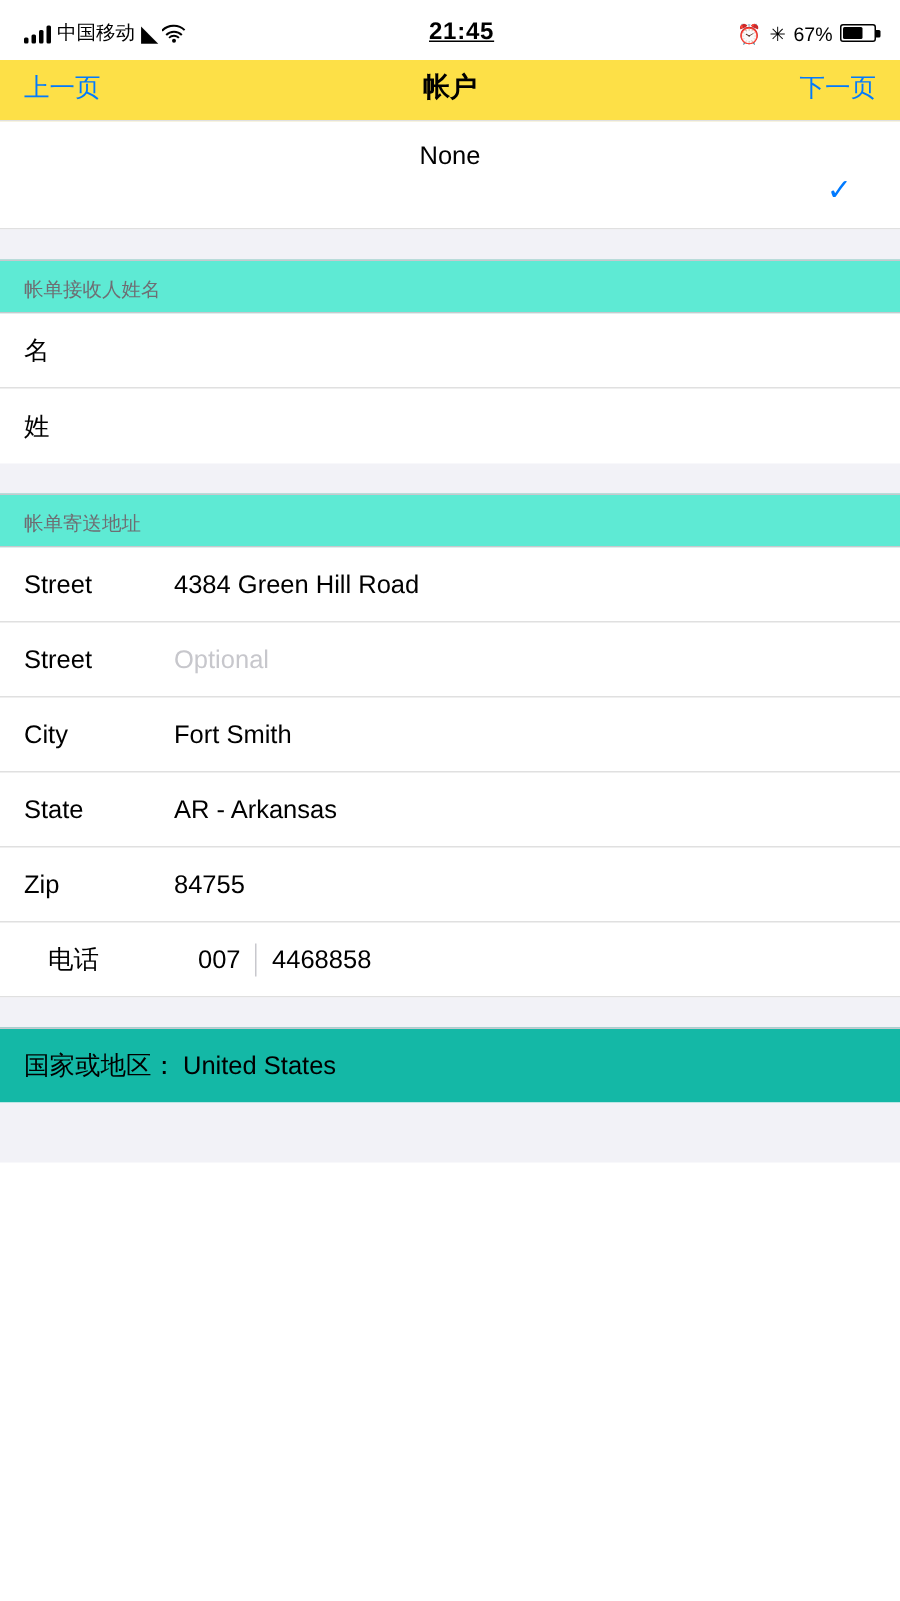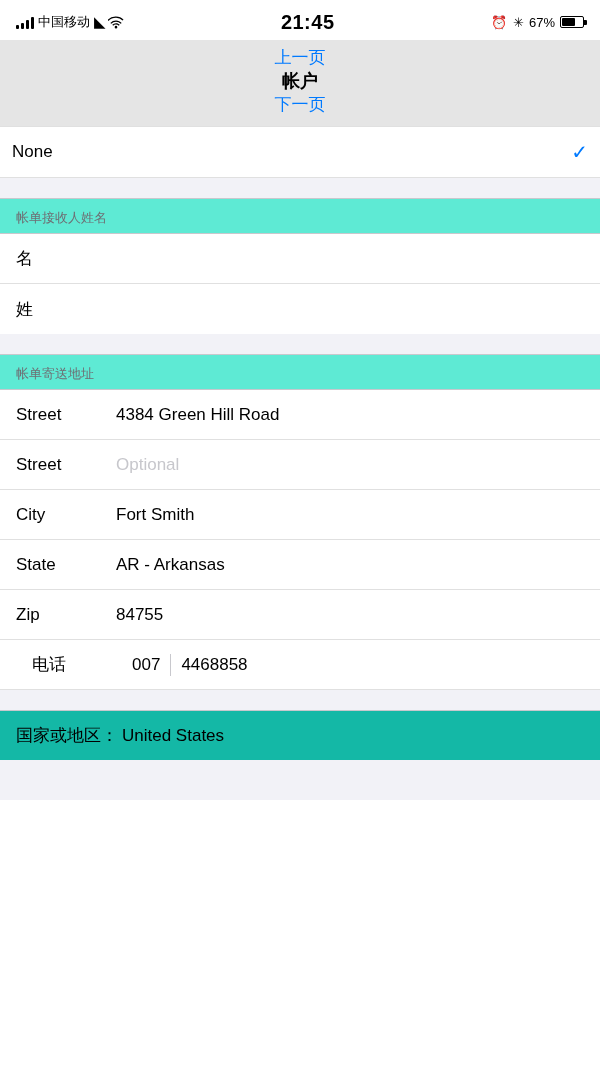--- a/index.html
+++ b/index.html
@@ -22,23 +22,24 @@
       height: 40px;
     }
     .status-bar-left {
       display: flex;
       align-items: center;
       gap: 4px;
       font-size: 13px;
       font-weight: 500;
     }
     .status-bar-center {
-      font-size: 20px;
+      font-size: 16px;
       font-weight: 600;
       letter-spacing: 0.5px;
+      text-decoration: underline;
     }
     .status-bar-right {
       display: flex;
       align-items: center;
       gap: 5px;
       font-size: 13px;
       font-weight: 500;
     }
     .signal-bars {
       display: flex;
@@ -75,23 +76,22 @@
       border-radius: 1px;
       width: 67%;
     }
 
     
     .nav-bar {
       display: flex;
       justify-content: space-between;
       align-items: center;
       padding: 6px 16px 10px;
-      background: #e5e5e5;
+      background: #fde047;
       border-bottom: 1px solid #e0e0e0;
-      flex-direction: column;
     }
     .nav-button {
       color: #007aff;
       font-size: 17px;
       cursor: pointer;
     }
     .nav-title {
       font-size: 18px;
       font-weight: 600;
       color: #000;
@@ -147,23 +147,24 @@
       font-size: 20px;
       font-weight: 300;
       margin-left: auto;
     }
 
     
     .none-row {
       display: flex;
       align-items: center;
       justify-content: space-between;
-      padding: 13px 12px;
+      padding: 13px 32px;
       border-bottom: 1px solid #e0e0e0;
       background: #fff;
+      flex-direction: column;
     }
     .none-label {
       font-size: 17px;
       color: #000;
     }
 
     
     .phone-row {
       display: flex;
       align-items: center;

